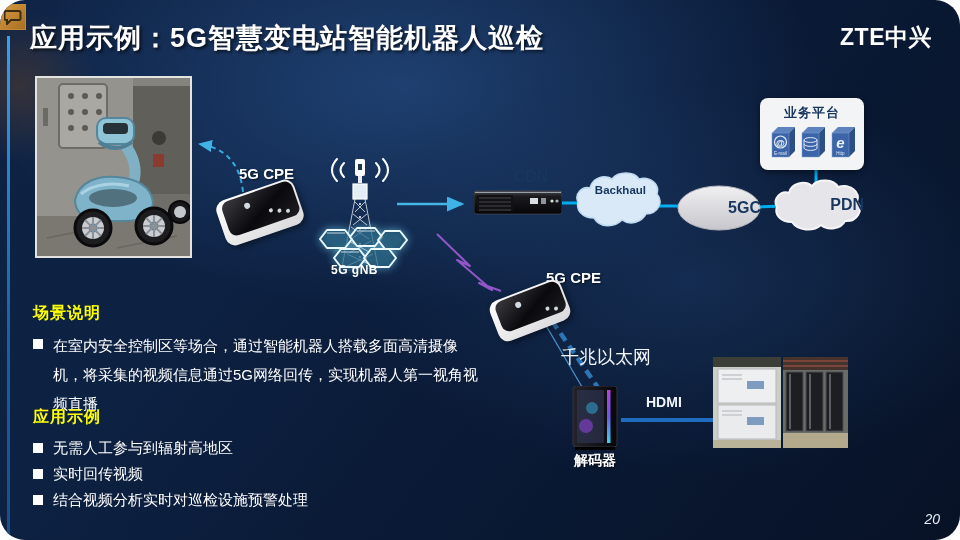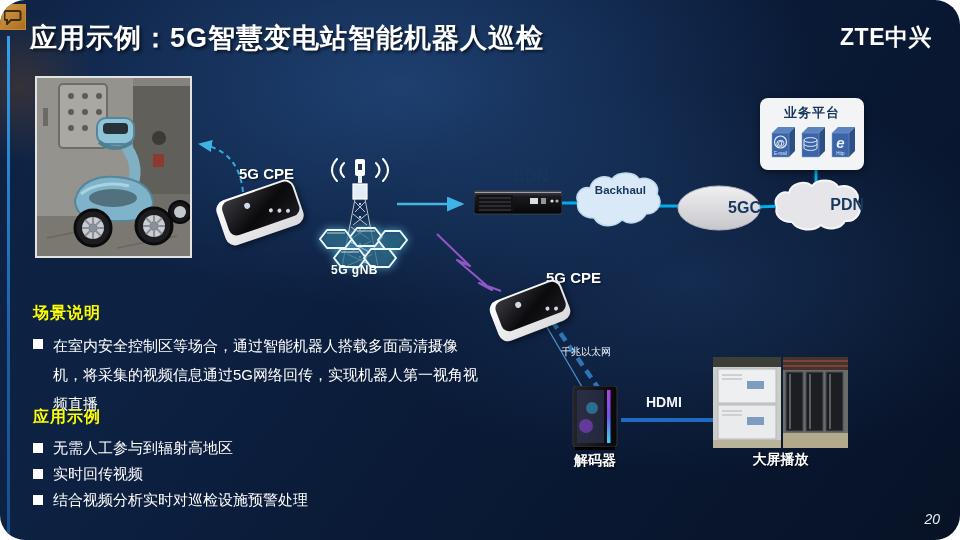--- a/index.html
+++ b/index.html
@@ -45,21 +45,21 @@
   .gnb-label { left:330px; top:263px; font-size:12px; font-weight:600; letter-spacing:.5px; color:#fff; }
 
   .net-label { font-weight:bold; color:#17365d; text-align:right; }
 
   
   .platform { left:760px; top:98px; width:104px; height:72px; background:#f3f4f5;
     border-radius:8px; box-shadow:0 2px 6px rgba(0,0,0,.5); text-align:center; }
   .platform .ptitle { margin-top:6px; font-size:13px; font-weight:bold; color:#17365d; letter-spacing:1px; }
   .platform .prow { display:flex; justify-content:center; gap:3px; margin-top:2px; }
 
-  .small-label { font-size:10px; color:#f2f6fa; white-space:nowrap; }
+  .small-label { font-size:18px; color:#f2f6fa; white-space:nowrap; }
   .hdmi-label { left:646px; top:395px; font-size:14px; font-weight:600; color:#f2f6fa; }
 
   .center-label { font-weight:bold; font-size:14px; color:#fff; text-align:center;
     text-shadow:1px 1px 2px rgba(0,0,0,.6); }
 
   
   .section-head { font-size:16px; font-weight:bold; color:#ffff00; letter-spacing:1px; }
   .bullet-row { display:flex; align-items:flex-start; }
   .bullet-marker { flex:0 0 10px; width:10px; height:10px; background:#fff; margin-top:8px; margin-right:10px; }
   .bullet-text { font-size:15px; color:#fff; line-height:29px; }
@@ -337,21 +337,20 @@
         <rect x="3" y="15" width="17" height="59"></rect>
         <rect x="23" y="15" width="17" height="59"></rect>
         <rect x="43" y="15" width="17" height="59"></rect>
       </g>
       <g stroke="#9aa0a8" stroke-width="1">
         <path d="M7,17 v55 M27,17 v55 M47,17 v55"></path>
       </g>
       <rect x="0" y="76" width="65" height="15" fill="#b3a98c"></rect>
     </svg>
   </div>
-  <div class="abs center-label" style="left:713px; top:451px; width:135px;">大屏播放</div>
 
   <div class="abs" style="left:33px; top:303px;">
     <div class="section-head">场景说明</div>
     <div class="bullet-row" style="margin-top:7px;">
       <span class="bullet-marker"></span>
       <span class="bullet-text scenario-text">在室内安全控制区等场合，通过智能机器人搭载多面高清摄像机，将采集的视频信息通过5G网络回传，实现机器人第一视角视频直播</span>
     </div>
   </div>
 
   <div class="abs value-list" style="left:33px; top:407px;">

